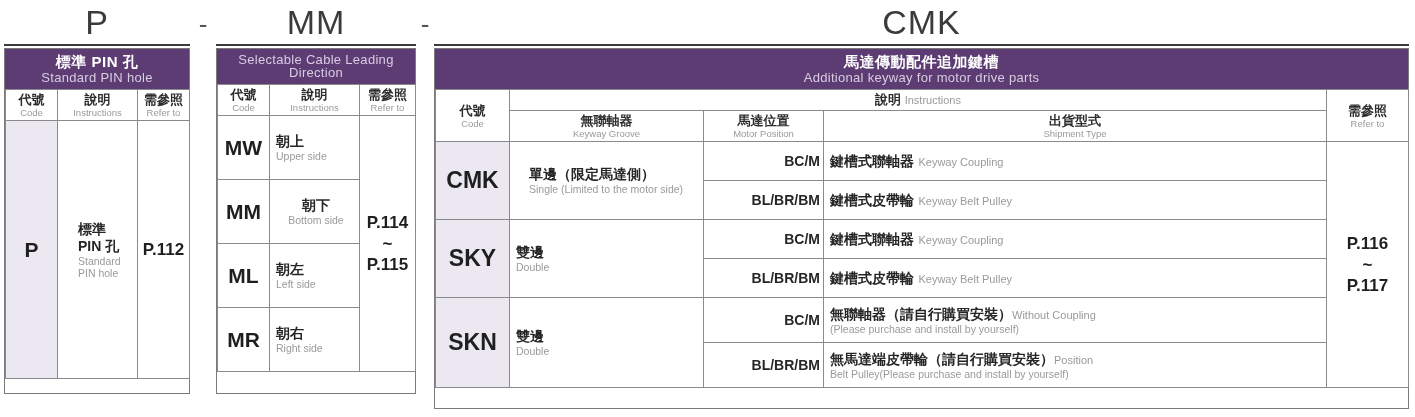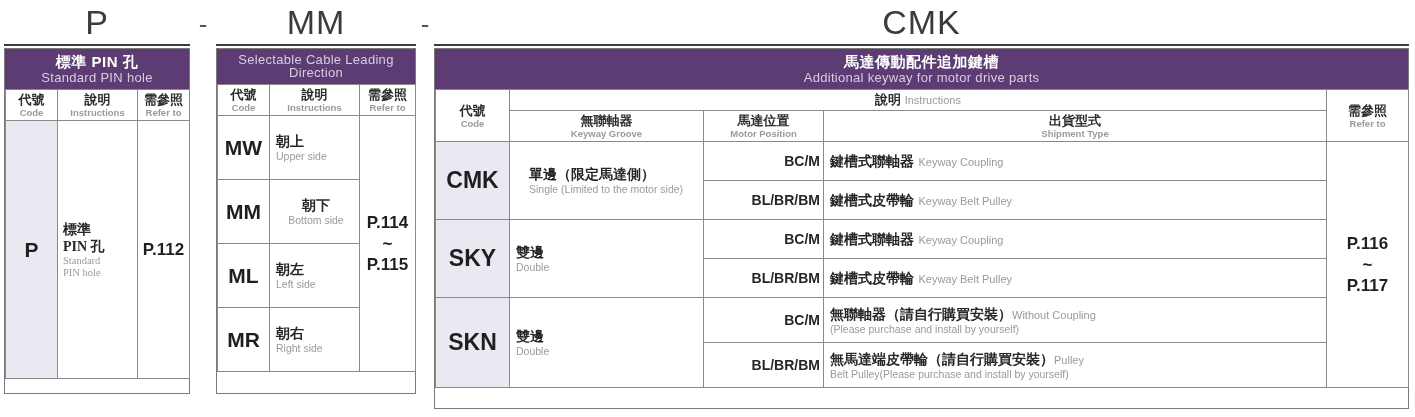--- a/index.html
+++ b/index.html
@@ -83,21 +83,21 @@
   .colhdr {
     text-align: center;
     font-size: 13px;
     font-weight: bold;
     color: #2d2d2d;
     line-height: 15px;
   }
   .colhdr .en {
     display: block;
     font-size: 9.5px;
-    font-weight: bold;
+    font-weight: normal;
     color: #9a9a9a;
     line-height: 11px;
   }
   .cn {
     font-size: 14px;
     font-weight: bold;
     color: #262626;
     line-height: 17px;
   }
   .en {
@@ -179,21 +179,21 @@
             <span>說明</span>
             <span class="en">Instructions</span>
           </th>
           <th class="colhdr">
             <span>需參照</span>
             <span class="en">Refer to</span>
           </th>
         </tr>
         <tr style="height:258px;">
           <td class="codecell lilac">P</td>
-          <td style="padding-left:5px;font-family:Liberation Serif, serif;">
+          <td style="padding-left:20px;">
             <div class="cn">標準</div>
             <div class="cn">PIN 孔</div>
             <div class="en">Standard</div>
             <div class="en">PIN hole</div>
           </td>
           <td class="refcell">P.112</td>
         </tr>
       </tbody>
     </table>
   </div>
@@ -361,21 +361,21 @@
             <div class="cell-cn-en">
               <span class="cn">無聯軸器（請自行購買安裝）</span><span class="inline-en">Without Coupling</span>
             </div>
             <div class="en">(Please purchase and install by yourself)</div>
           </td>
         </tr>
         <tr style="height:45px;">
           <td class="pos">BL/BR/BM</td>
           <td style="padding-left:6px;">
             <div class="cell-cn-en">
-              <span class="cn">無馬達端皮帶輪（請自行購買安裝）</span><span class="inline-en">Pulley</span>
+              <span class="cn">無馬達端皮帶輪（請自行購買安裝）</span><span class="inline-en">Position</span>
             </div>
             <div class="en">Belt Pulley(Please purchase and install by yourself)</div>
           </td>
         </tr>
       </tbody>
     </table>
   </div>
 
 </div>
 

